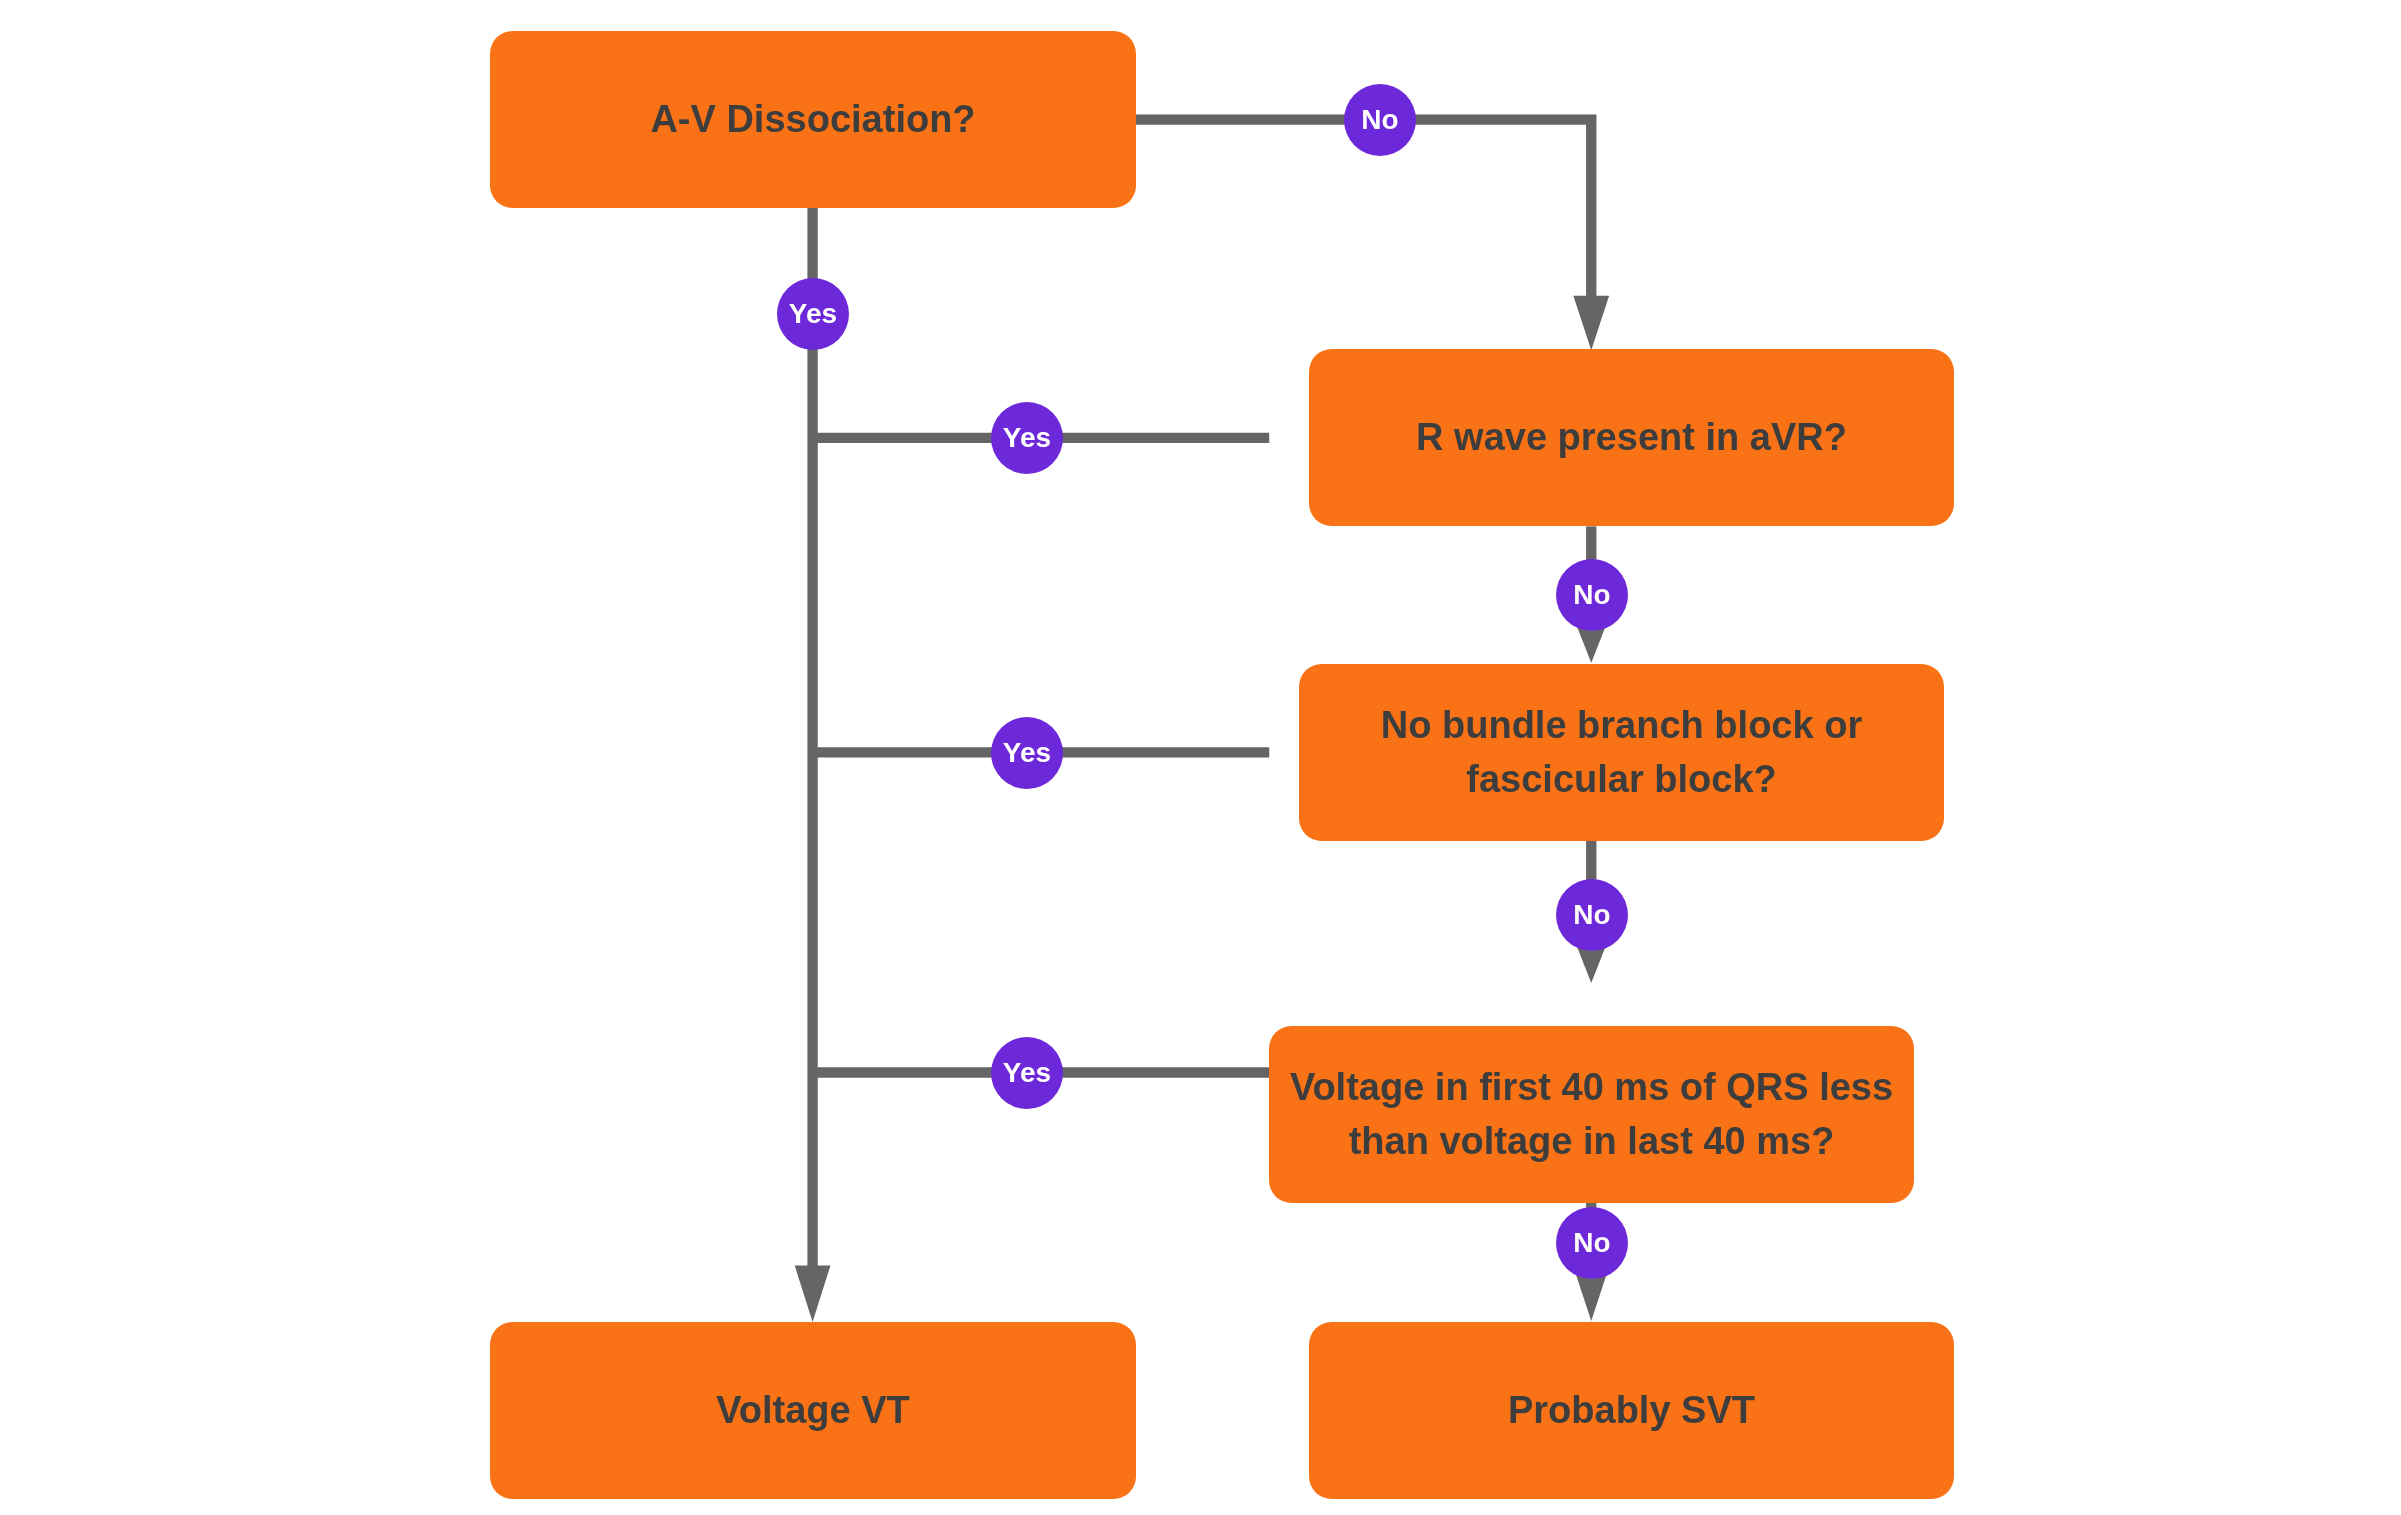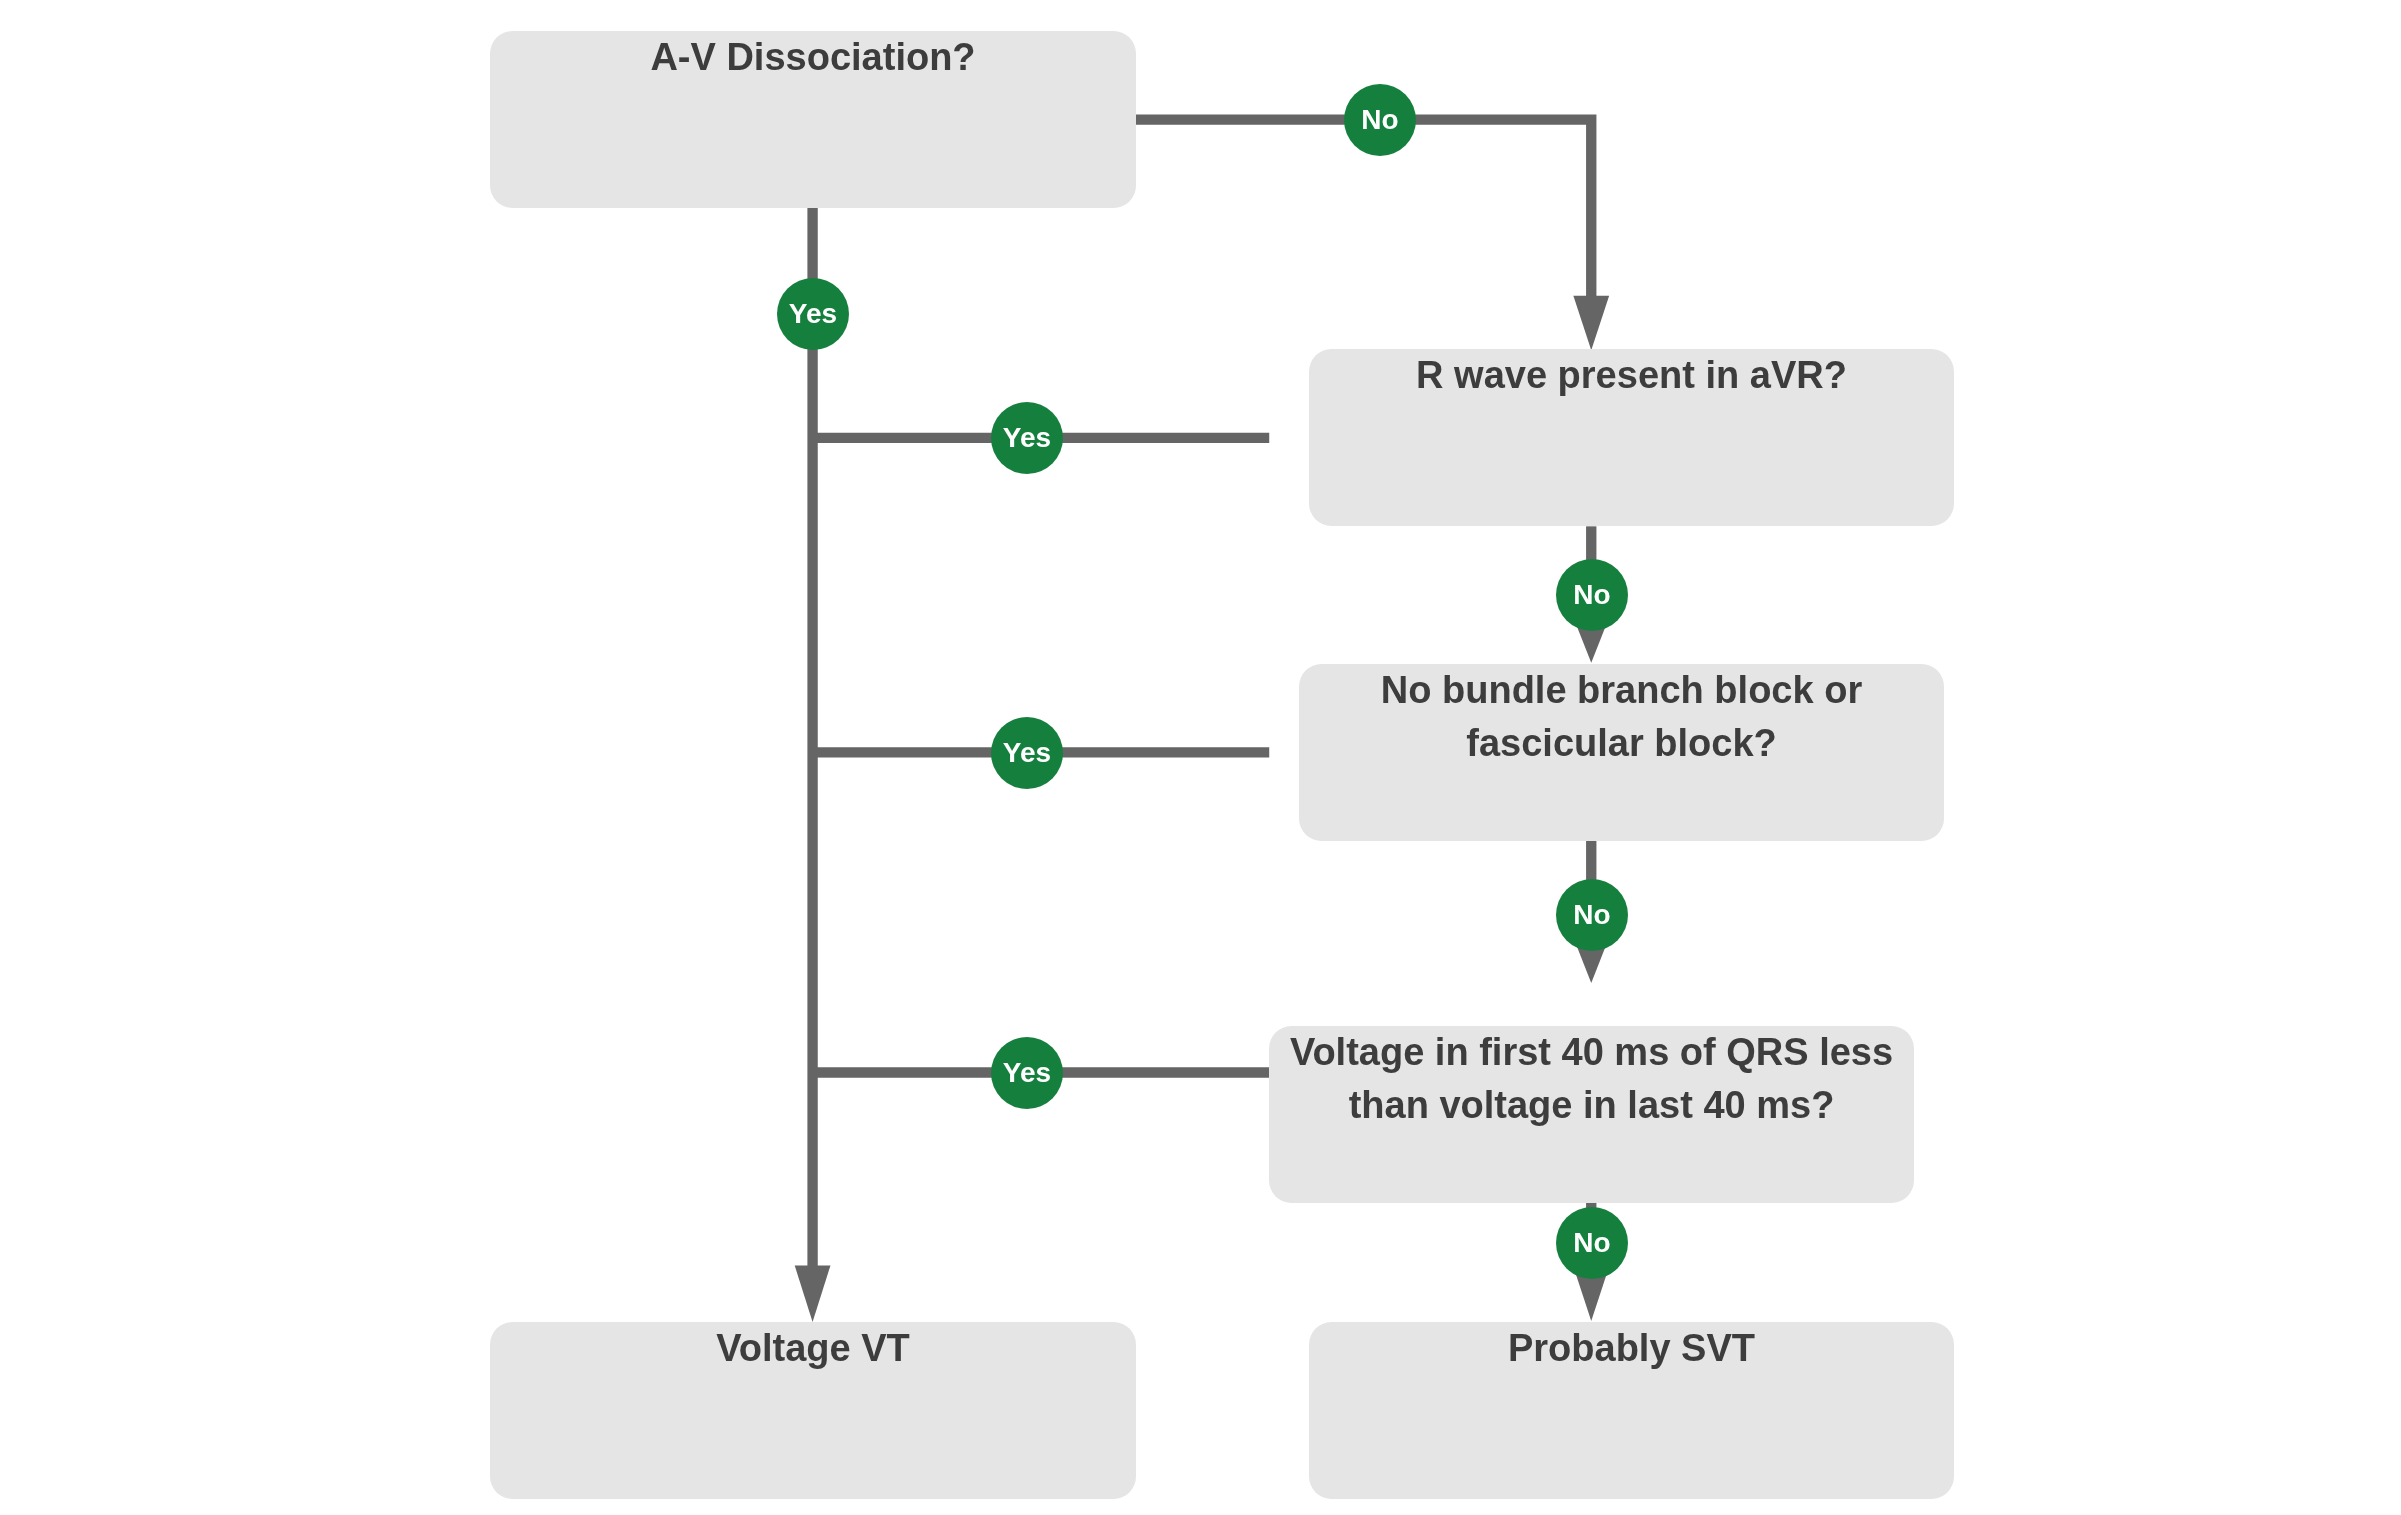--- a/index.html
+++ b/index.html
@@ -28,42 +28,43 @@
     fill: none;
   }
   .edge-head {
     fill: #656565;
     stroke: none;
   }
   .node {
     position: absolute;
     width: 646px;
     height: 177px;
-    background: #e5e5e5;
+    background: #f97316;
     border-radius: 22.6px;
     display: flex;
+    align-items: center;
     justify-content: center;
     text-align: center;
     box-sizing: border-box;
     padding: 0 17px;
   }
   .node-label {
     font-size: 38px;
     font-weight: 700;
     line-height: 1.4;
     color: #3d3d3d;
     white-space: pre-line;
   }
   .node.right-col { width: 645px; }
   .badge {
     position: absolute;
     width: 72px;
     height: 72px;
     border-radius: 50%;
-    background: #15803d;
+    background: #6d28d9;
     color: #ffffff;
     font-size: 28px;
     font-weight: 700;
     display: flex;
     align-items: center;
     justify-content: center;
     z-index: 3;
   }
 </style>
 </head>

